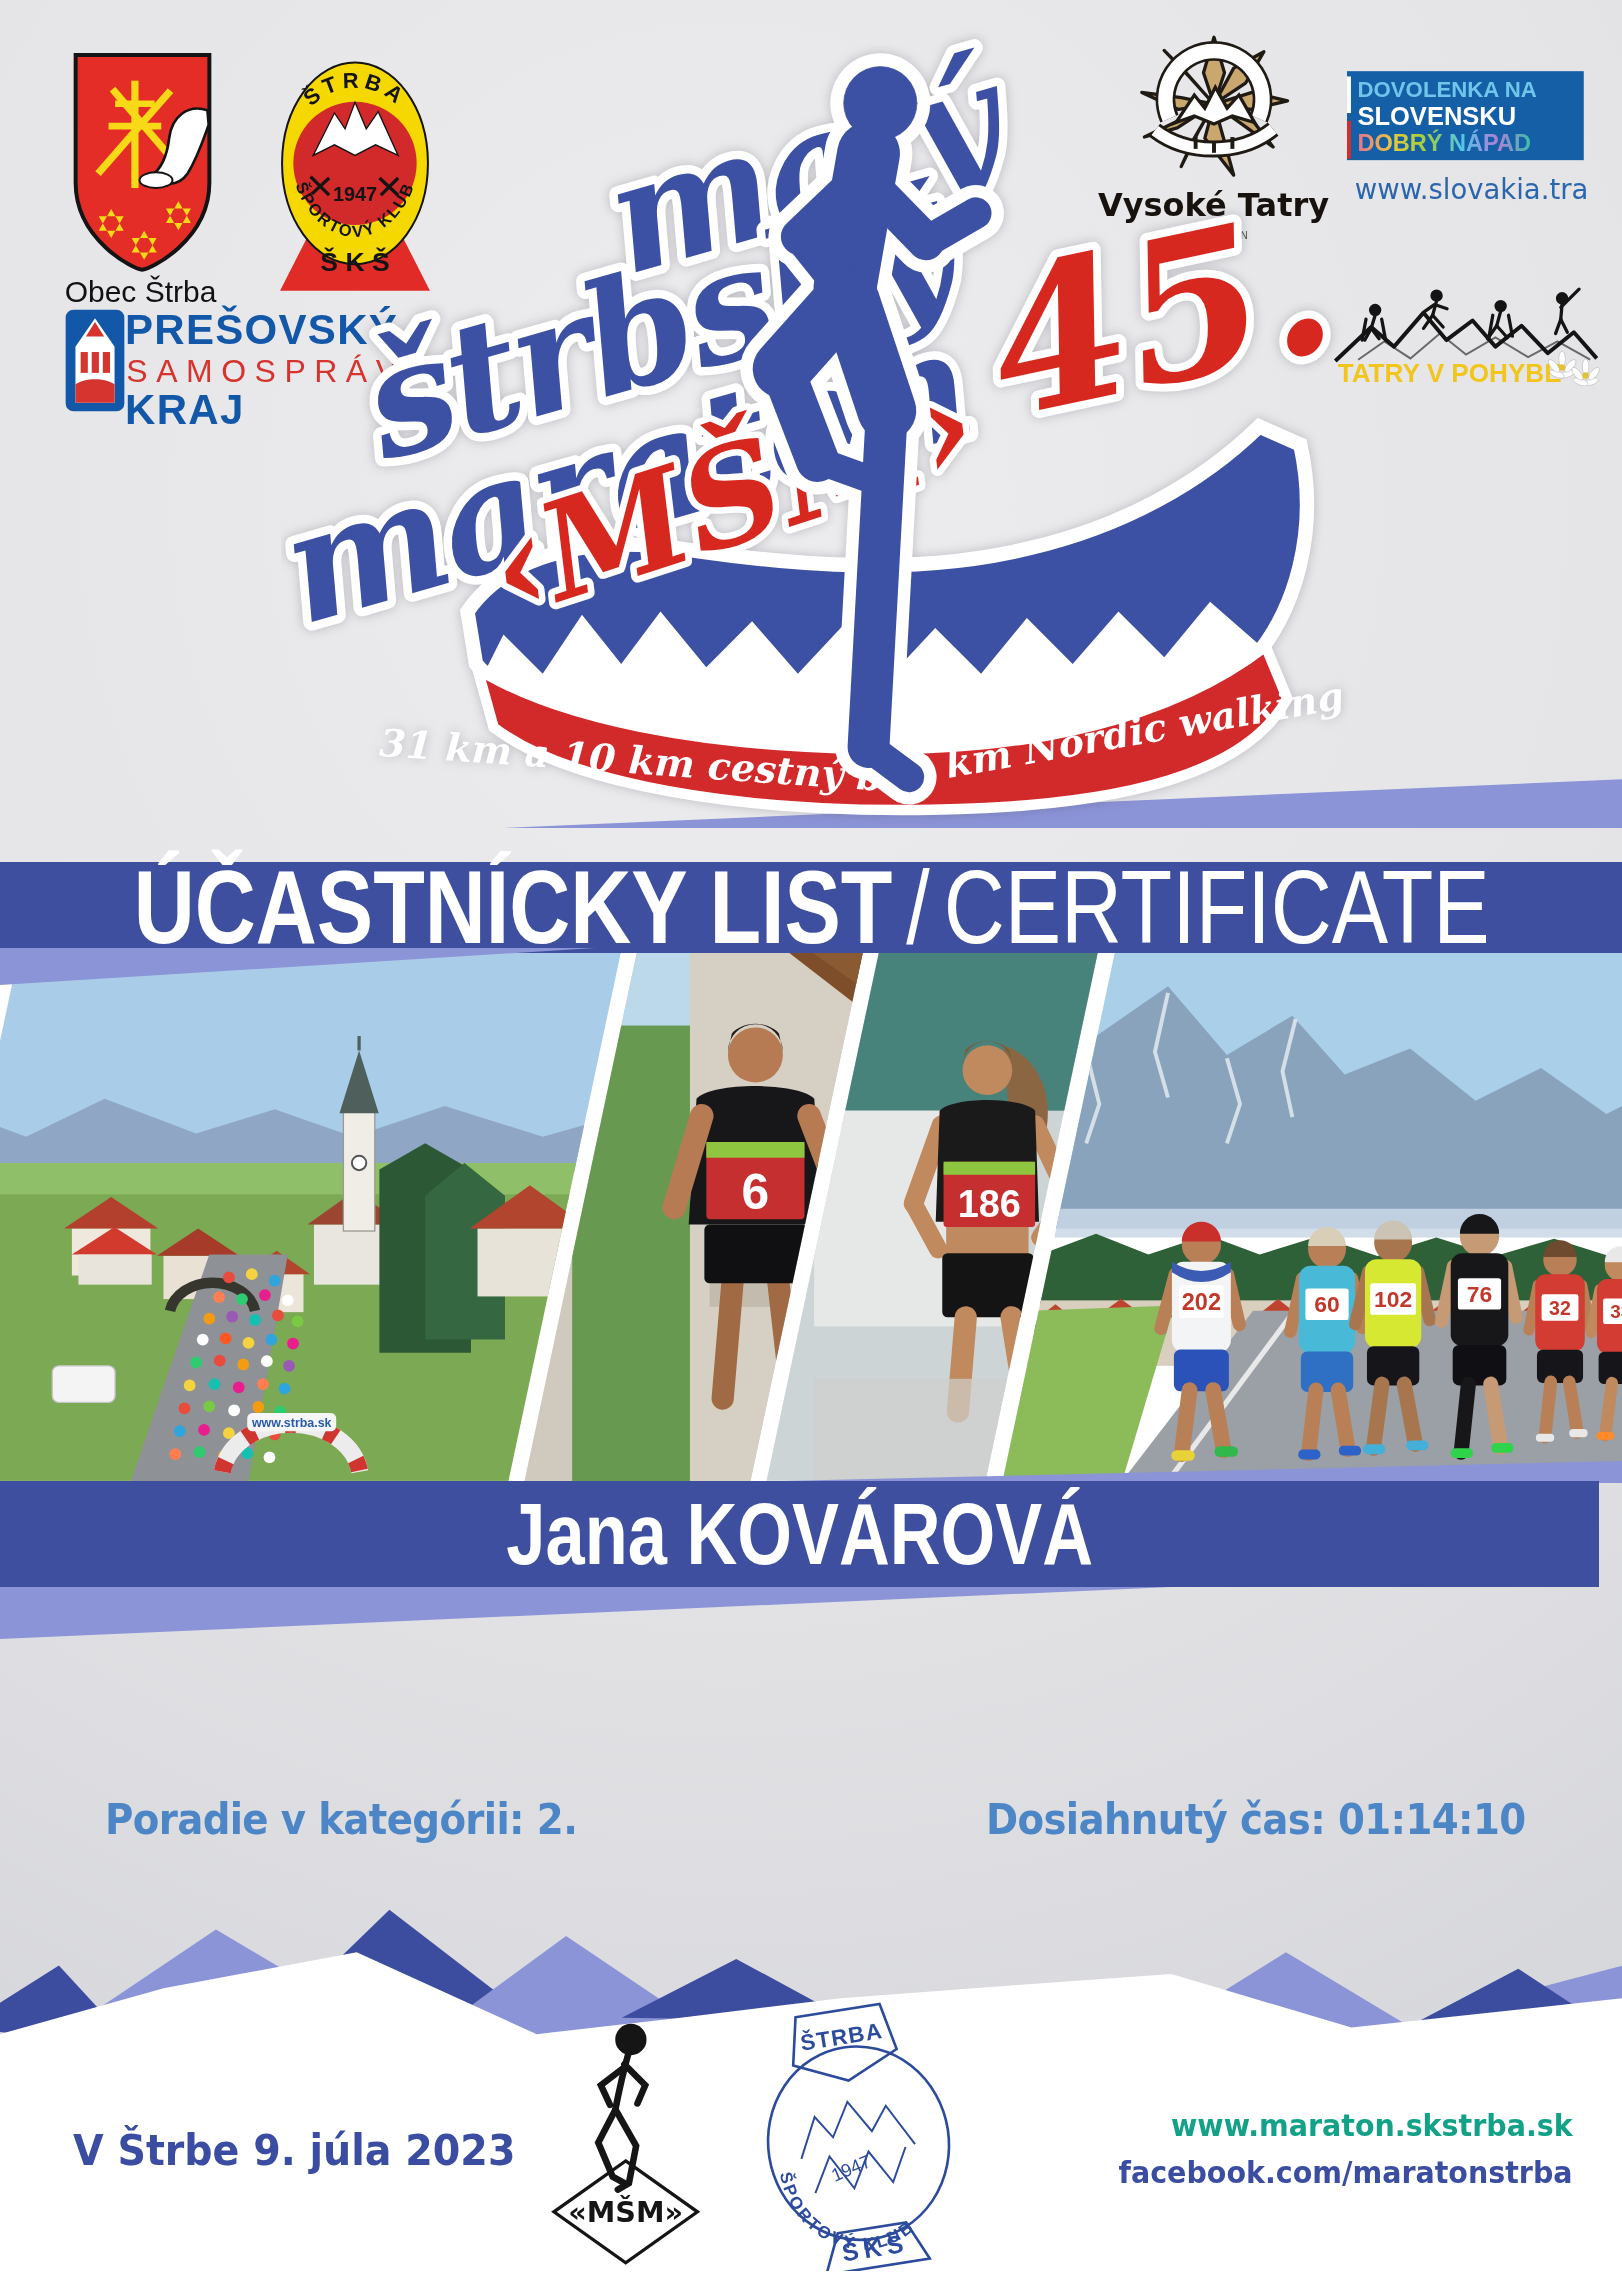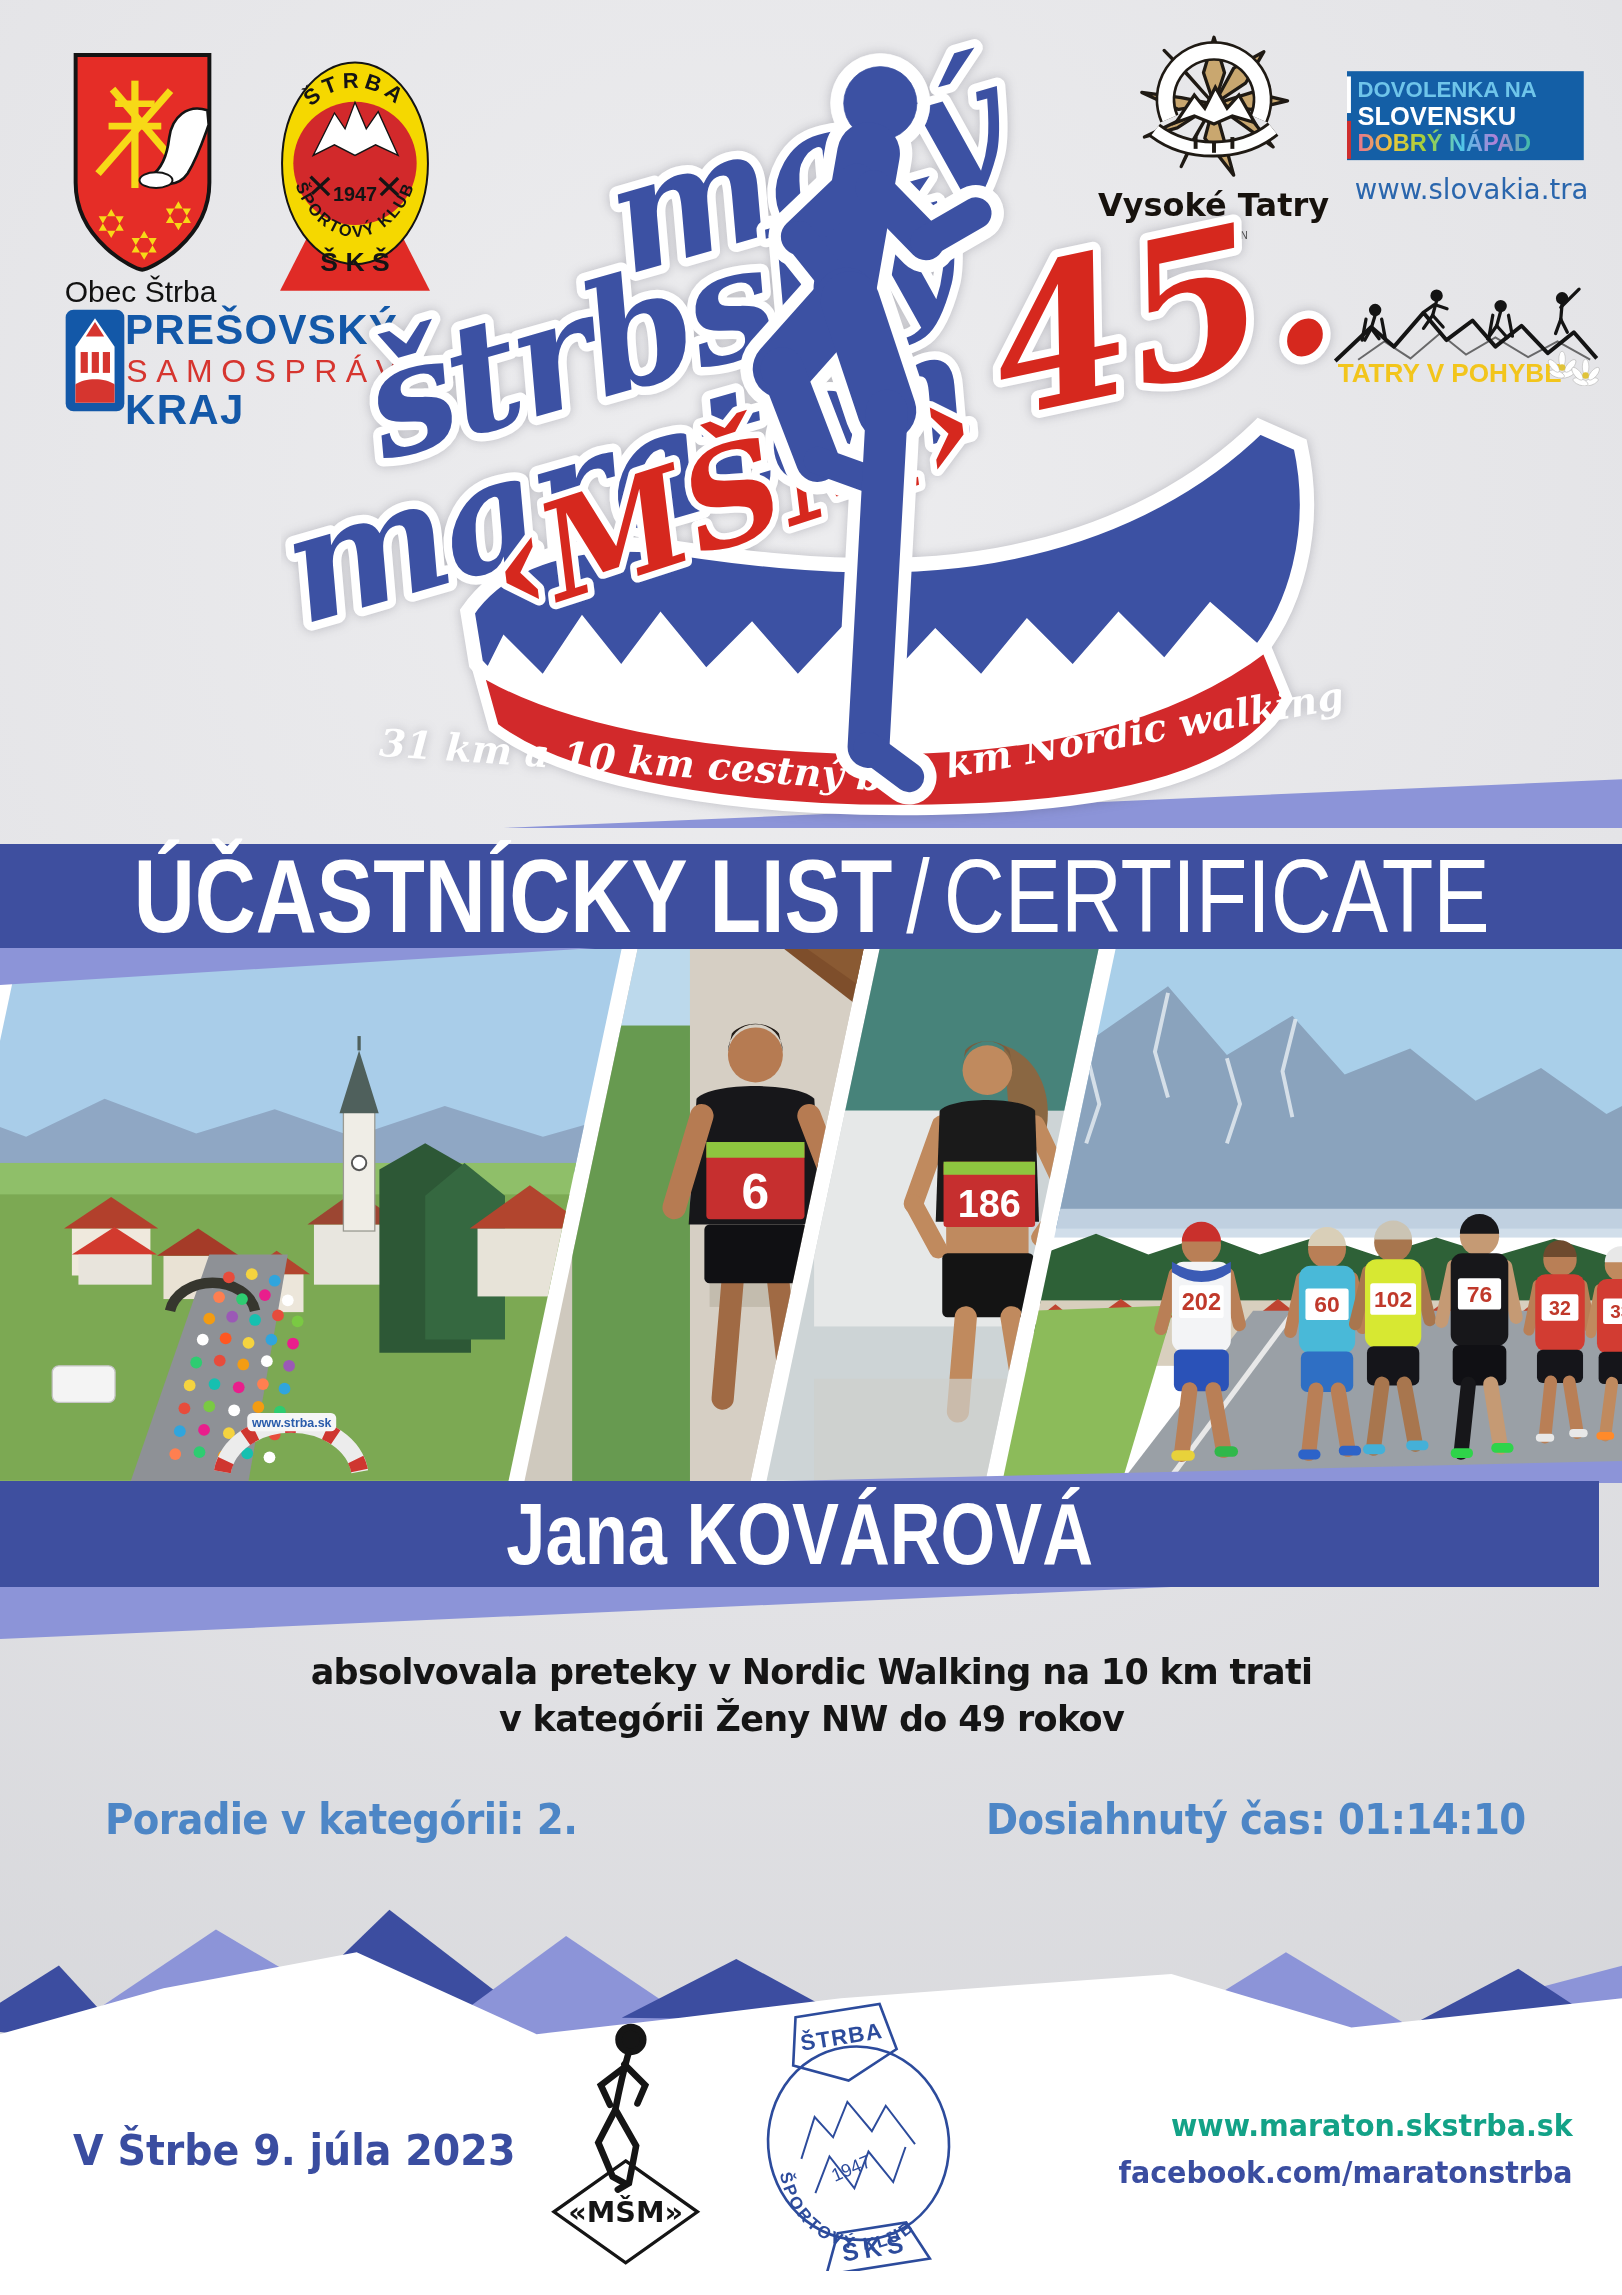--- a/index.html
+++ b/index.html
@@ -16,21 +16,21 @@
   .psk-l1,.psk-l3{font-size:42px;font-weight:bold;color:#1358a8;letter-spacing:1.3px;}
   .psk-l2{font-size:32px;color:#d6352f;letter-spacing:8.5px;margin:3.9px 0 2.6px 1.3px;}
   #logo-vt{left:1073px;top:32px;width:281px;text-align:center;}
   .vt-name{font-family:"DejaVu Sans",sans-serif;font-size:32px;font-weight:bold;color:#17120d;margin-top:2.6px;}
   .vt-sub{font-size:10px;letter-spacing:7.2px;color:#4a4a4a;margin-top:6.5px;}
   #logo-tvp{left:1332px;top:255px;}
 
   
   .wedge{background:#8c94d8;}
   #wedge1{left:0;top:775px;width:1623px;height:53px;clip-path:polygon(31% 100%,100% 8%,100% 100%);z-index:2;}
-  #title-banner{left:0;top:844px;width:1623px;height:105px;background:#3e4f9f;z-index:3;
+  #title-banner{left:0;top:862px;width:1623px;height:91px;background:#3e4f9f;z-index:3;
     display:flex;align-items:center;justify-content:center;}
   .title-wrap{transform:scaleX(.82);transform-origin:center;white-space:nowrap;color:#fff;font-size:103px;}
   .t-main{font-weight:bold;}
   .t-div{font-weight:normal;margin:0 17px;}
   .t-sec{font-weight:normal;}
   #wedge2{left:0;top:948px;width:595px;height:37px;clip-path:polygon(0 0,100% 0,0 100%);z-index:4;}
   #wedge3{left:703px;top:1461px;width:919px;height:22px;clip-path:polygon(0 100%,100% 0,100% 100%);z-index:4;}
   #name-band{left:0;top:1481px;width:1599px;height:106px;background:#3e4f9f;z-index:5;
     display:flex;align-items:center;justify-content:center;}
   #name-band .name{color:#fff;font-size:88px;font-weight:bold;transform:scaleX(.8);transform-origin:center;white-space:nowrap;}
@@ -623,24 +623,20 @@
   </div>
 
   <div class="abs wedge" id="wedge2"></div>
   <div class="abs wedge" id="wedge3"></div>
 
   <div class="abs" id="name-band">
     <span class="name">Jana KOVÁROVÁ</span>
   </div>
   <div class="abs wedge" id="wedge4"></div>
 
-  <div class="abs" id="result-block">
-    <div>absolvovala preteky v Nordic Walking na 10 km trati</div>
-    <div>v kategórii Ženy NW do 49 rokov</div>
-  </div>
   <div class="abs" id="rank-row">
     <div class="left"><span class="lblgap">Poradie v kategórii:</span><span>2.</span></div>
     <div class="right"><span class="lblgap">Dosiahnutý čas:</span><span>01:14:10</span></div>
   </div>
 
   <svg class="abs" id="footer-hills" width="1623" height="419" viewBox="0 0 2480 640">
     <polygon points="-60,230 90,135 205,260" fill="#3c4da0"></polygon>
     <polygon points="425,215 595,50 790,200" fill="#3c4da0"></polygon>
     <polygon points="55,265 330,80 625,255" fill="#8c94d8"></polygon>
     <polygon points="640,255 865,90 1095,245" fill="#8c94d8"></polygon>

